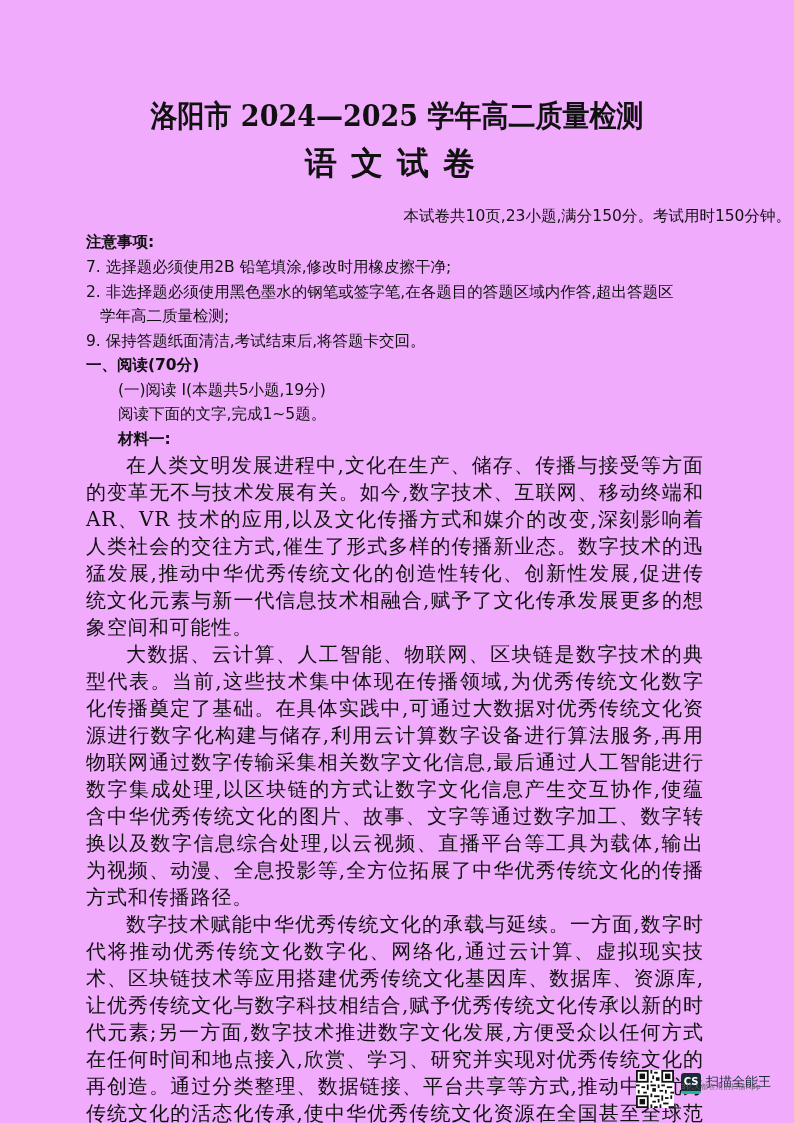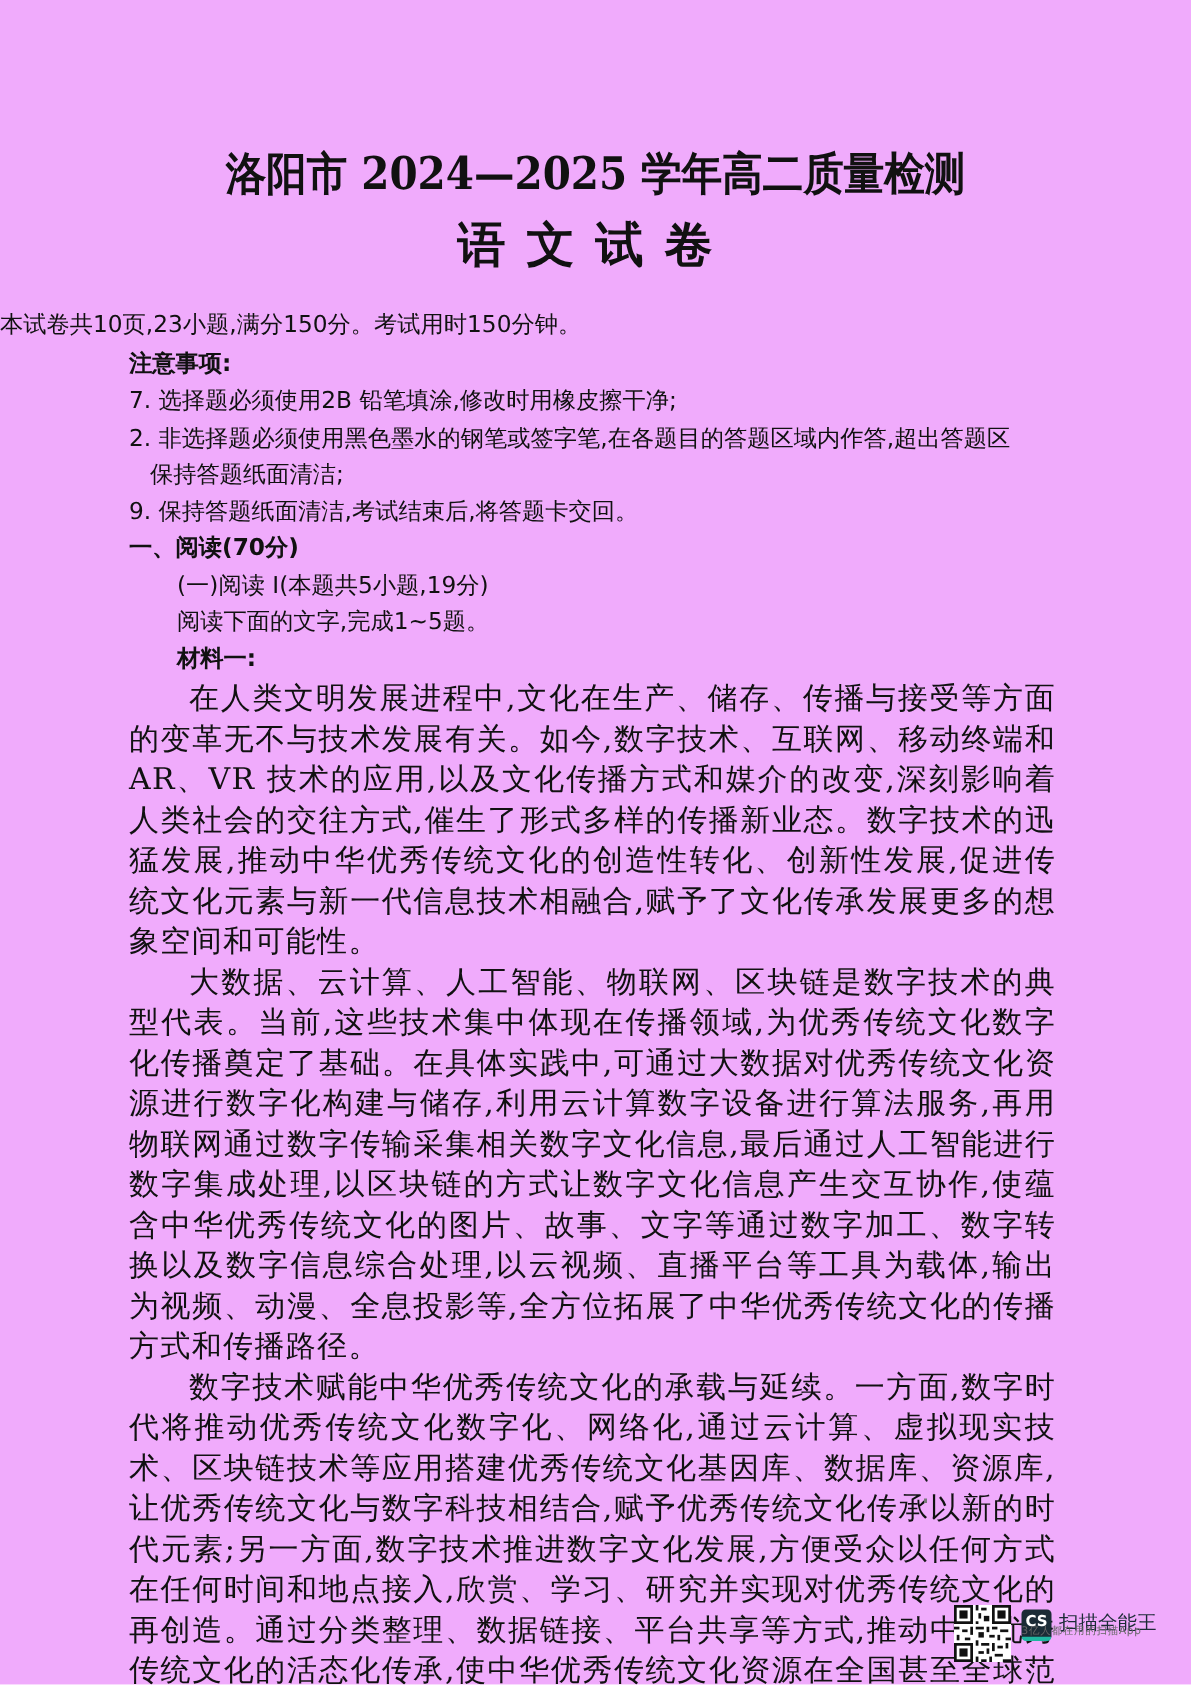--- a/index.html
+++ b/index.html
@@ -8,21 +8,21 @@
   .title {
     position: absolute; left: 0; width: 794px; text-align: center;
     font-family: "DejaVu Serif", serif; font-weight: bold;
   }
   .title1 { top: 96px; font-size: 30px; letter-spacing: 0px; transform: scaleX(0.9); }
   .title2 { top: 142px; font-size: 32px; letter-spacing: 14px; }
   .line {
     position: absolute; left: 86px; white-space: nowrap;
     font-family: "DejaVu Sans", sans-serif; font-size: 15.5px; line-height: 20px;
   }
-  .center { left: 0; width: 791px; text-align: left; }
+  .center { left: 0; width: 791px; text-align: right; }
   .bold { font-weight: bold; }
   .ind1 { left: 100px; }
   .ind2 { left: 118px; }
   .body-text {
     position: absolute; left: 86px; width: 618px;
     font-family: "DejaVu Serif", serif; font-size: 20px; line-height: 27px;
     text-align: justify; letter-spacing: 0.9px;
   }
   .body-text p { margin: 0; text-indent: 2em; }
   .source {
@@ -56,21 +56,21 @@
 <div class="page">
 
   <div class="title title1">洛阳市 2024—2025 学年高二质量检测</div>
   <div class="title title2">语文试卷</div>
 
   <div class="line center" style="top:206px;">本试卷共10页,23小题,满分150分。考试用时150分钟。</div>
 
   <div class="line bold" style="top:232px;">注意事项:</div>
   <div class="line" style="top:257px;">7. 选择题必须使用2B 铅笔填涂,修改时用橡皮擦干净;</div>
   <div class="line" style="top:282px;">2. 非选择题必须使用黑色墨水的钢笔或签字笔,在各题目的答题区域内作答,超出答题区</div>
-  <div class="line ind1" style="top:306px;">保持答题纸面清洁;</div>
+  <div class="line ind1" style="top:306px;">学年高二质量检测;</div>
   <div class="line" style="top:331px;">9. 保持答题纸面清洁,考试结束后,将答题卡交回。</div>
 
   <div class="line bold" style="top:355px;">一、阅读(70分)</div>
   <div class="line ind2" style="top:380px;">(一)阅读 I(本题共5小题,19分)</div>
   <div class="line ind2" style="top:404px;">阅读下面的文字,完成1~5题。</div>
   <div class="line ind2 bold" style="top:429px;">材料一:</div>
 
   <div class="body-text" style="top:452px;">
     <p>在人类文明发展进程中,文化在生产、储存、传播与接受等方面的变革无不与技术发展有关。如今,数字技术、互联网、移动终端和 AR、VR 技术的应用,以及文化传播方式和媒介的改变,深刻影响着人类社会的交往方式,催生了形式多样的传播新业态。数字技术的迅猛发展,推动中华优秀传统文化的创造性转化、创新性发展,促进传统文化元素与新一代信息技术相融合,赋予了文化传承发展更多的想象空间和可能性。</p>
     <p>大数据、云计算、人工智能、物联网、区块链是数字技术的典型代表。当前,这些技术集中体现在传播领域,为优秀传统文化数字化传播奠定了基础。在具体实践中,可通过大数据对优秀传统文化资源进行数字化构建与储存,利用云计算数字设备进行算法服务,再用物联网通过数字传输采集相关数字文化信息,最后通过人工智能进行数字集成处理,以区块链的方式让数字文化信息产生交互协作,使蕴含中华优秀传统文化的图片、故事、文字等通过数字加工、数字转换以及数字信息综合处理,以云视频、直播平台等工具为载体,输出为视频、动漫、全息投影等,全方位拓展了中华优秀传统文化的传播方式和传播路径。</p>

